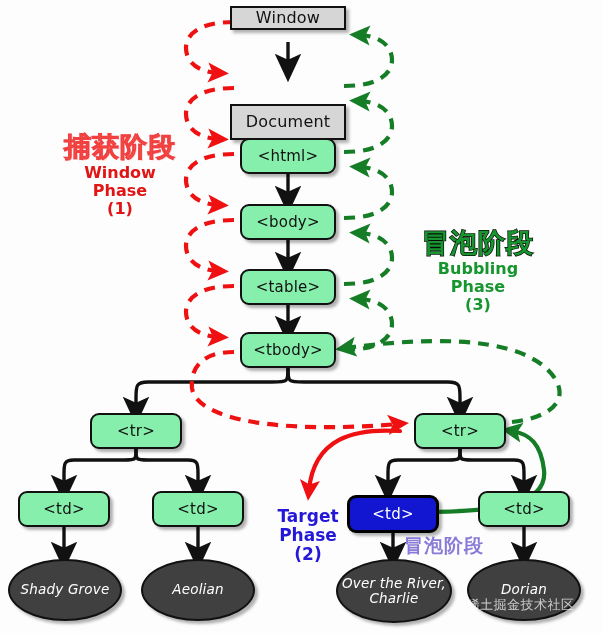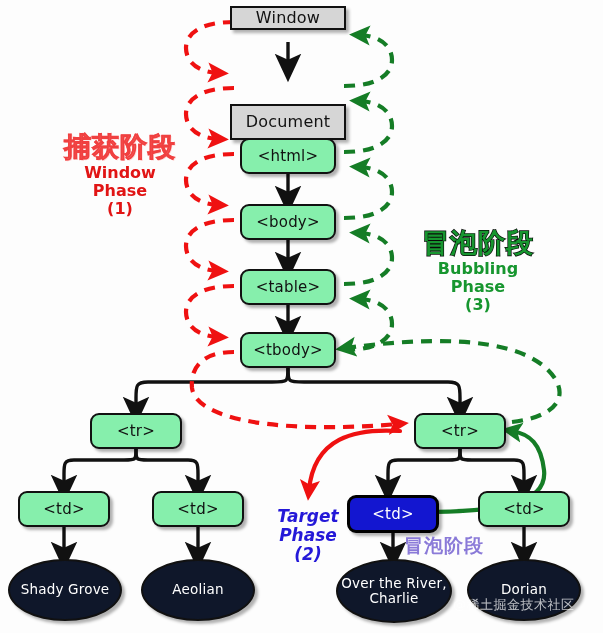--- a/index.html
+++ b/index.html
@@ -50,25 +50,26 @@
   }
   .node.target {
     background: #1316d0;
     border-color: #000000;
     border-width: 3px;
     border-radius: 9px;
     color: #ffffff;
     font-weight: 500;
   }
   .node.textnode {
-    background: #0f172a;
+    background: #404040;
     border-radius: 50%;
     border: 2px solid #111111;
     color: #ffffff;
     font-size: 13.5px;
+    font-style: italic;
   }
   .phase {
     position: absolute;
     text-align: center;
     z-index: 6;
     line-height: 1.12;
   }
   .phase .cjk {
     font-size: 27px;
     font-weight: 700;
@@ -91,21 +92,21 @@
   #phase-capture .en { color: #e11515; }
   
   #phase-bubble { left: 388px; top: 228px; width: 180px; }
   #phase-bubble .cjk {
     color: #17962f;
     -webkit-text-stroke: 1.4px #0a0a0a;
     paint-order: stroke fill;
   }
   #phase-bubble .en { color: #17962f; }
   
-  #phase-target { left: 254px; top: 505px; width: 108px; font-style: italic; }
+  #phase-target { left: 254px; top: 505px; width: 108px; }
   #phase-target .en { color: #2418d8; font-size: 17px; }
   #label-target-cjk {
     position: absolute;
     left: 404px; top: 533px;
     font-size: 19px;
     font-weight: 700;
     color: #8a7ad8;
     letter-spacing: 1px;
     z-index: 6;
   }

